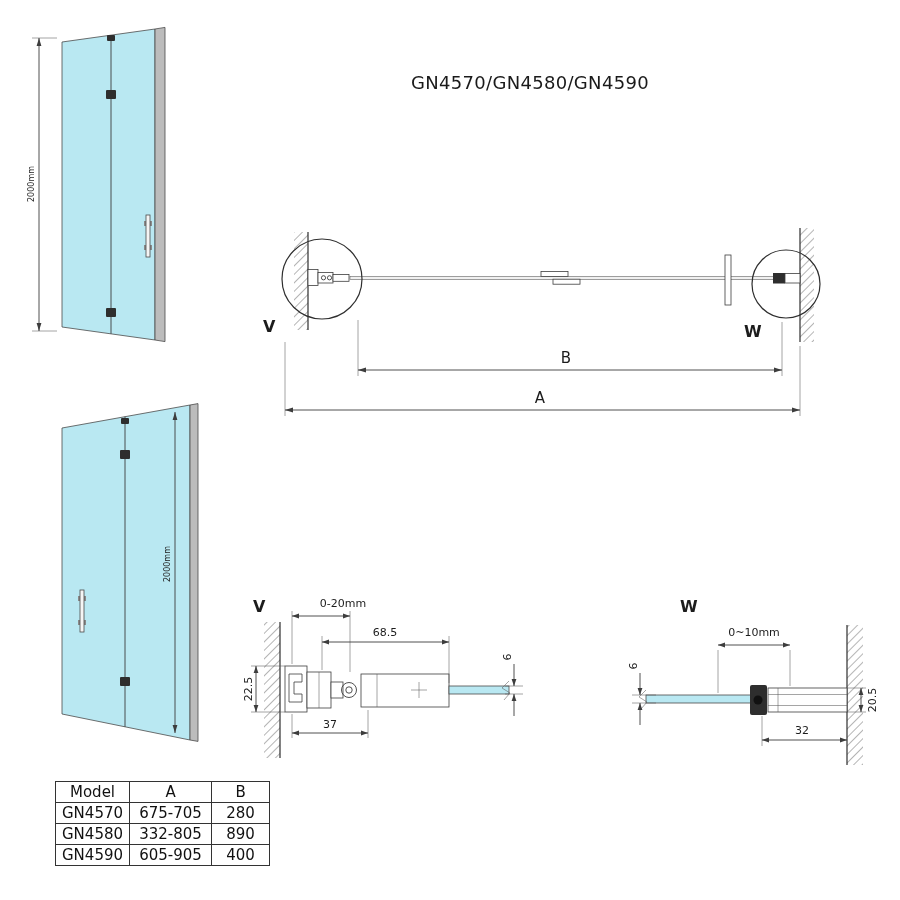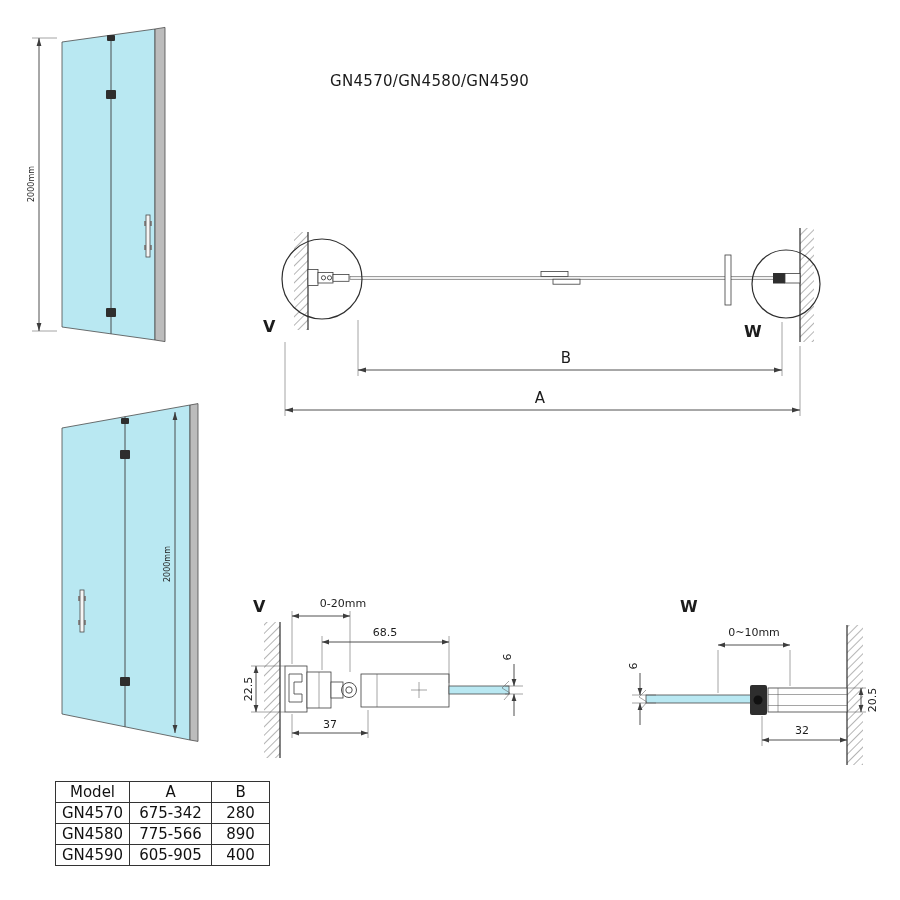--- a/index.html
+++ b/index.html
@@ -1,18 +1,18 @@
 <!DOCTYPE html>
 <html><head>
 <meta charset="utf-8">
 <style>
   *{margin:0;padding:0;box-sizing:border-box}
   html,body{width:900px;height:900px;background:#fff}
   .canvas{position:relative;width:900px;height:900px;background:#fff;font-family:"DejaVu Sans",sans-serif;color:#1c1c1c;overflow:hidden}
-  .title{position:absolute;left:330px;top:72px;width:400px;font-size:15px;color:#1a1a1a;letter-spacing:.3px}
+  .title{position:absolute;left:330px;top:72px;width:400px;text-align:center;font-size:18px;color:#1a1a1a;letter-spacing:.3px}
   svg{position:absolute;overflow:visible}
   svg text{font-family:"DejaVu Sans",sans-serif;fill:#1c1c1c}
   .ln{stroke:#3d3d3d;stroke-width:.9;fill:none}
   .ln2{stroke:#2e2e2e;stroke-width:1.2;fill:none}
   .thin{stroke:#5a5a5a;stroke-width:.55;fill:none}
   .arr{fill:#3d3d3d;stroke:none}
   .part{fill:#fff;stroke:#3d3d3d;stroke-width:.8}
   .dark{fill:#2e2e2e;stroke:none}
   .glass{stroke:#4a4a4a;stroke-width:.8}
   .dim{font-size:11px}
@@ -261,26 +261,26 @@
 
   <table class="models">
     <tbody>
         <tr>
       <th>Model</th>
       <th>A</th>
       <th>B</th>
     </tr>
     <tr>
       <td>GN4570</td>
-      <td>675-342</td>
+      <td>675-705</td>
       <td>280</td>
     </tr>
     <tr>
       <td>GN4580</td>
-      <td>775-566</td>
+      <td>332-805</td>
       <td>890</td>
     </tr>
     <tr>
       <td>GN4590</td>
       <td>605-905</td>
       <td>400</td>
     </tr>
   </tbody>
     </table>
 

